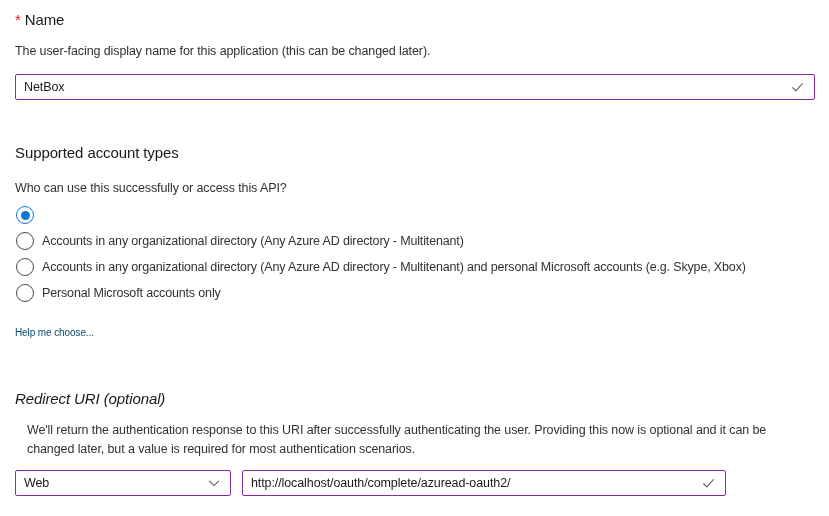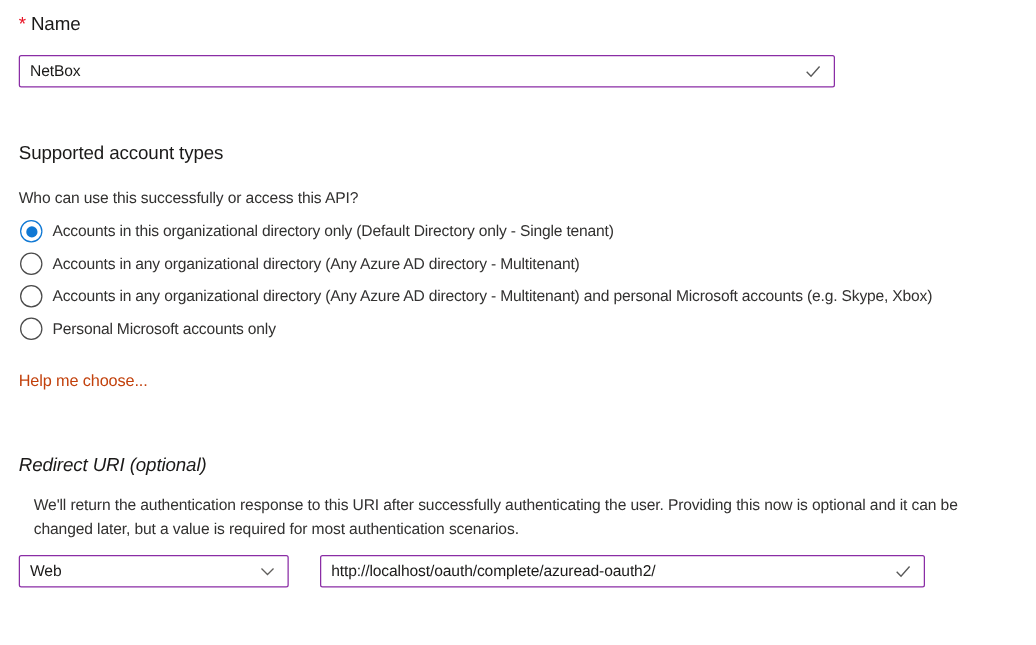--- a/index.html
+++ b/index.html
@@ -34,21 +34,21 @@
 
   .input-wrap {
     position: relative;
     height: 26px;
     border: 1px solid #8a2da5;
     border-radius: 2px;
     background: #ffffff;
     display: flex;
     align-items: center;
   }
-  .name-input-wrap { margin-top: 14px; width: 653px; }
+  .name-input-wrap { margin-top: 14px; width: 800px; }
   .text-input {
     border: none; outline: none;
     width: 100%; height: 100%;
     padding: 0 28px 0 8px;
     font-family: "Liberation Sans", "DejaVu Sans", sans-serif;
     font-size: 12.5px;
     letter-spacing: -0.1px;
     color: #1b1a19;
     background: transparent;
   }
@@ -92,39 +92,39 @@
   .radio-label {
     margin-left: 8px;
     font-size: 12.5px;
     letter-spacing: -0.15px;
     white-space: nowrap;
     color: #323130;
   }
   .help-link {
     display: inline-block;
     margin-top: 21px;
-    font-size: 13px;
-    letter-spacing: -0.1px;
-    color: #c2410c;
+    font-size: 10px;
+    letter-spacing: -0.1px;
+    color: #0c4a6e;
     text-decoration: none;
     cursor: pointer;
   }
 
   
   .redirect-heading { margin-top: 49px; font-style: italic; }
   .redirect-desc {
     margin-top: 12px;
     line-height: 19px;
     max-width: 800px;
     margin-left: 12px;
   }
   .uri-row {
     margin-top: 11px;
     display: flex;
-    gap: 25px;
+    gap: 11px;
   }
   .platform-select {
     width: 216px;
     cursor: pointer;
   }
   .select-value {
     padding-left: 8px;
     font-size: 12.5px;
     letter-spacing: -0.1px;
     color: #1b1a19;
@@ -133,37 +133,37 @@
 </style>
 </head>
 <body>
 
 <div class="page">
 
   
   <div class="section-heading name-label">
     <span class="required-star">*</span><span>Name</span>
   </div>
+  <div class="body-text field-desc">The user-facing display name for this application (this can be changed later).</div>
   <div class="input-wrap name-input-wrap">
     <input class="text-input" type="text" value="NetBox" style="">
     <span class="trailing-icon">
       <svg width="15" height="15" viewBox="0 0 16 16">
           <path d="M2.5 8.5 L6.2 12.2 L13.5 4" stroke="#5a5a5a" stroke-width="1.2" fill="none"></path>
         </svg>
     </span>
   </div>
 
   
   <div class="section-heading account-heading">Supported account types</div>
   <div class="body-text question">Who can use this successfully or access this API?</div>
 
   <div class="radio-group">
     <div class="radio-row selected">
       <span class="radio-circle"></span>
-      <span class="radio-label">Accounts in this organizational directory only (Default Directory only - Single tenant)</span>
     </div>
     <div class="radio-row">
       <span class="radio-circle"></span>
       <span class="radio-label">Accounts in any organizational directory (Any Azure AD directory - Multitenant)</span>
     </div>
     <div class="radio-row">
       <span class="radio-circle"></span>
       <span class="radio-label">Accounts in any organizational directory (Any Azure AD directory - Multitenant) and personal Microsoft accounts (e.g. Skype, Xbox)</span>
     </div>
     <div class="radio-row">

